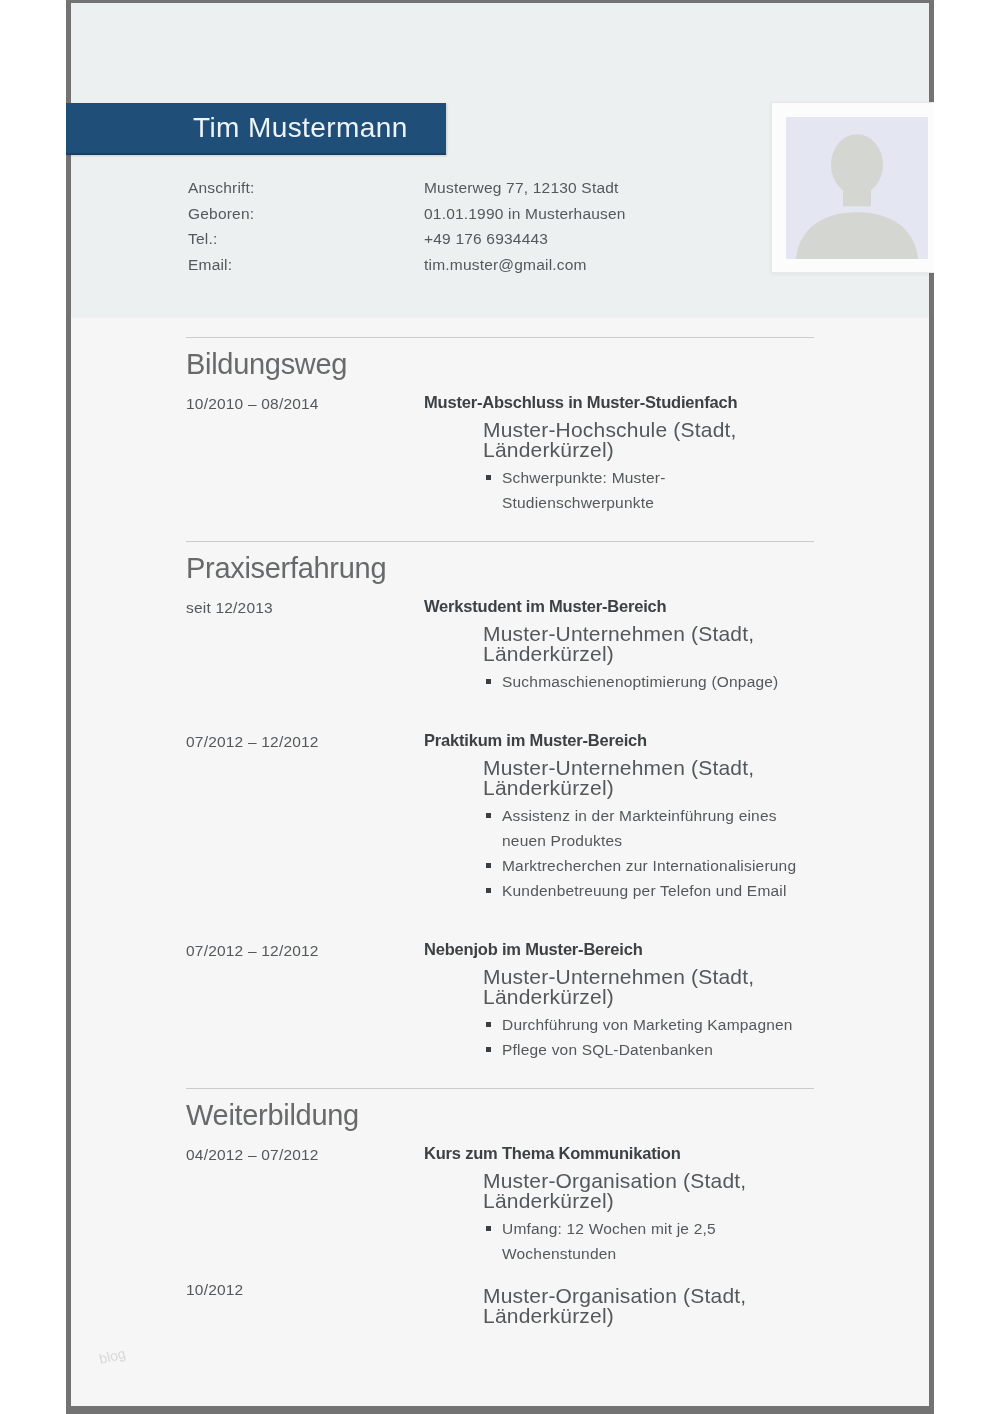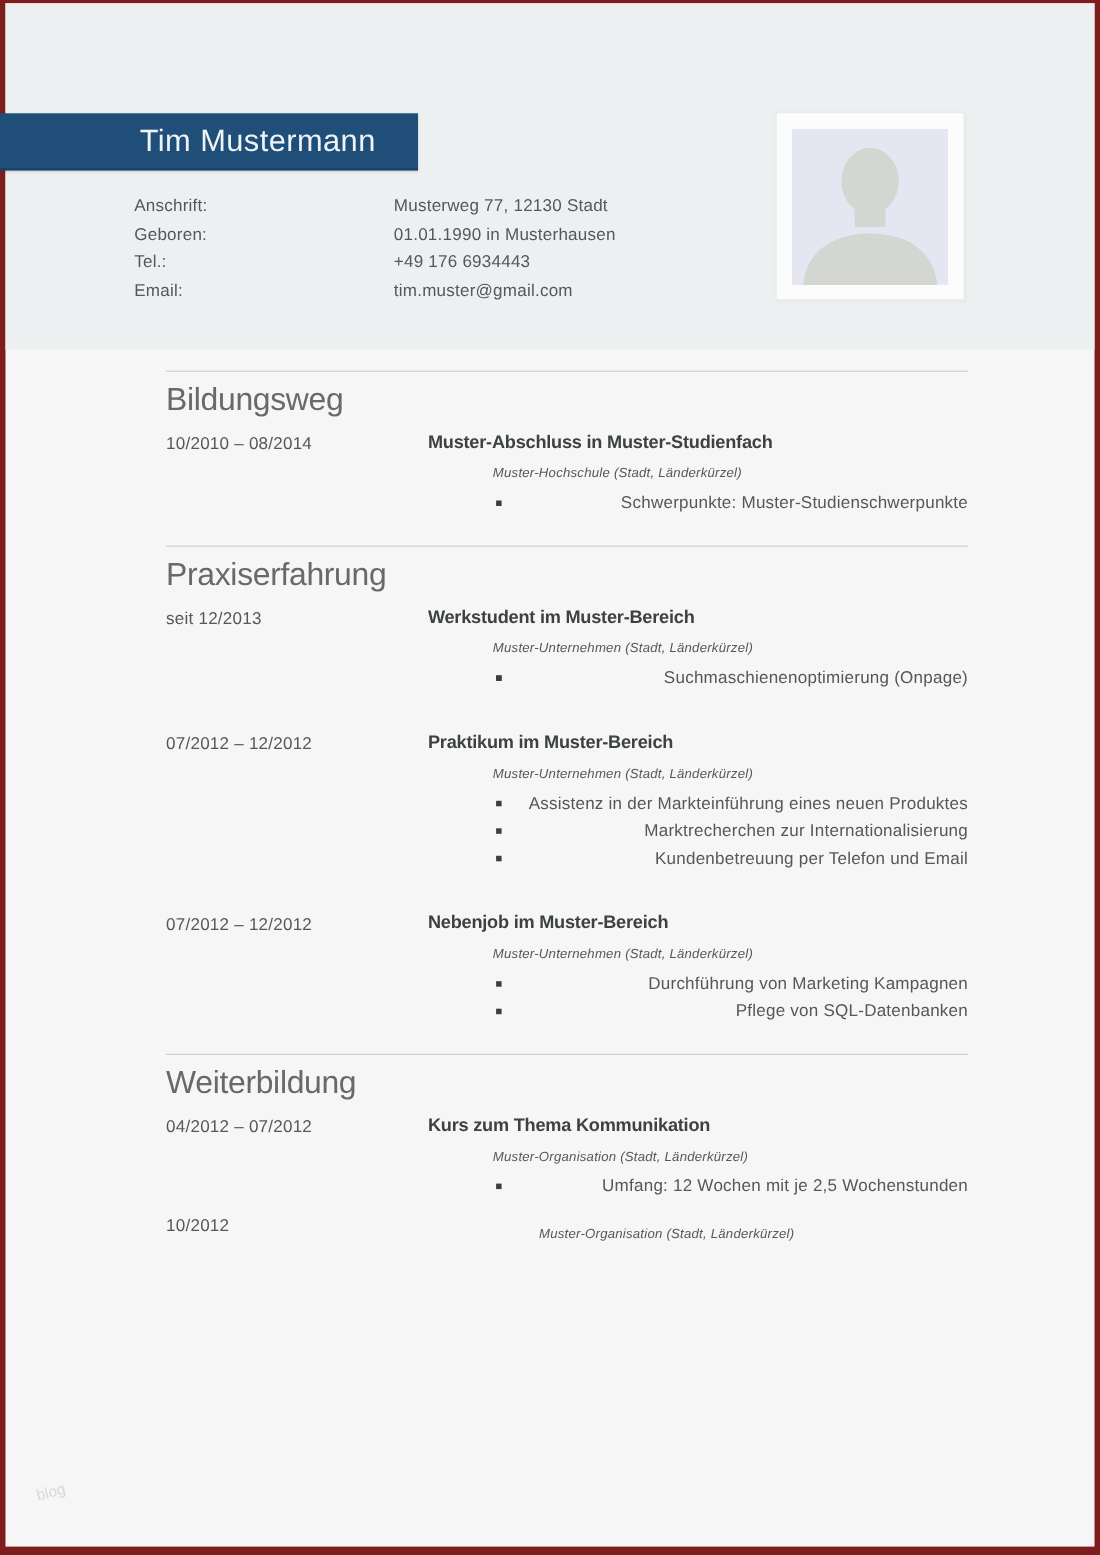--- a/index.html
+++ b/index.html
@@ -1,23 +1,23 @@
 <!DOCTYPE html>
 <html lang="de" style="--accent: #1f4e79; --band-text: #eef3f6; --header-bg: #edf0f0; --body-bg: #f5f6f5; --divider: #cccccc; --heading-text: #67696b; --title-text: #3e4144; --body-text: #54585b; --photo-bg: #e4e6f1; --silhouette: #d3d6d1; --watermark-text: #d8d8d8;"><head>
 <meta charset="utf-8">
 <title>Lebenslauf</title>
 <style>
   html,body { margin:0; padding:0; background:#ffffff; }
   * { box-sizing:border-box; }
 
   .page {
     position:relative;
-    width:1000px; height:1414px;
+    width:868px; height:1414px;
     margin:0 auto;
-    background:#7f1d1d;
+    background:#737373;
     font-family:"Liberation Sans", sans-serif;
     overflow:hidden;
   }
   .canvas {
     position:absolute; left:5px; top:3px; right:5px; bottom:8px;
     background:var(--body-bg,#f5f6f5);
   }
 
   
   .header-block {
@@ -50,46 +50,46 @@
     background:#fcfcfd;
     border:1px solid #e7e9e9;
     box-shadow:0 1px 4px rgba(0,0,0,.06);
   }
   .photo { position:absolute; left:14px; top:14px; right:14px; bottom:13px; overflow:hidden; }
   .photo svg { display:block; width:100%; height:100%; }
 
   
   .body-block { padding:19px 115px 0 115px; }
 
-  .section { border-top:1px solid var(--divider,#cccccc);margin-left:31px; }
+  .section { border-top:1px solid var(--divider,#cccccc); }
   .section + .section { margin-top:26px; }
   .sec-title {
     margin:8px 0 0; font-size:29px; font-weight:400;
     line-height:36px; letter-spacing:-.3px;
     color:var(--heading-text,#67696b);
   }
   .entries { margin-top:10px; }
   .entry { display:grid; grid-template-columns:238px 1fr; }
   .entry + .entry { margin-top:36px; }
-  .section:last-child .entry + .entry { margin-top:12px;gap:42px; }
+  .section:last-child .entry + .entry { margin-top:12px; }
 
   .date {
     font-size:15.5px; line-height:20px; padding-top:2px;
     color:var(--body-text,#54585b); letter-spacing:.2px;
   }
   .etitle {
     font-size:16.5px; font-weight:700; line-height:20px;
     letter-spacing:-.2px; color:var(--title-text,#3e4144);
   }
   .org {
     margin:8px 0 0 59px;
-    font-size:12px; line-height:20px;
-    color:var(--body-text,#54585b); letter-spacing:.2px;font-style:italic;
-  }
-  .bullets { list-style:none; margin:5px 0 0; padding:0;text-align:right; }
+    font-size:21px; line-height:20px;
+    color:var(--body-text,#54585b); letter-spacing:.2px;
+  }
+  .bullets { list-style:none; margin:5px 0 0; padding:0; }
   .bullets li {
     position:relative; padding-left:78px;
     font-size:15.5px; line-height:25px;
     color:var(--body-text,#54585b); letter-spacing:.2px;
   }
   .sq {
     position:absolute; left:62px; top:10px;
     width:5px; height:5px; background:#3c3f41;
   }
 

